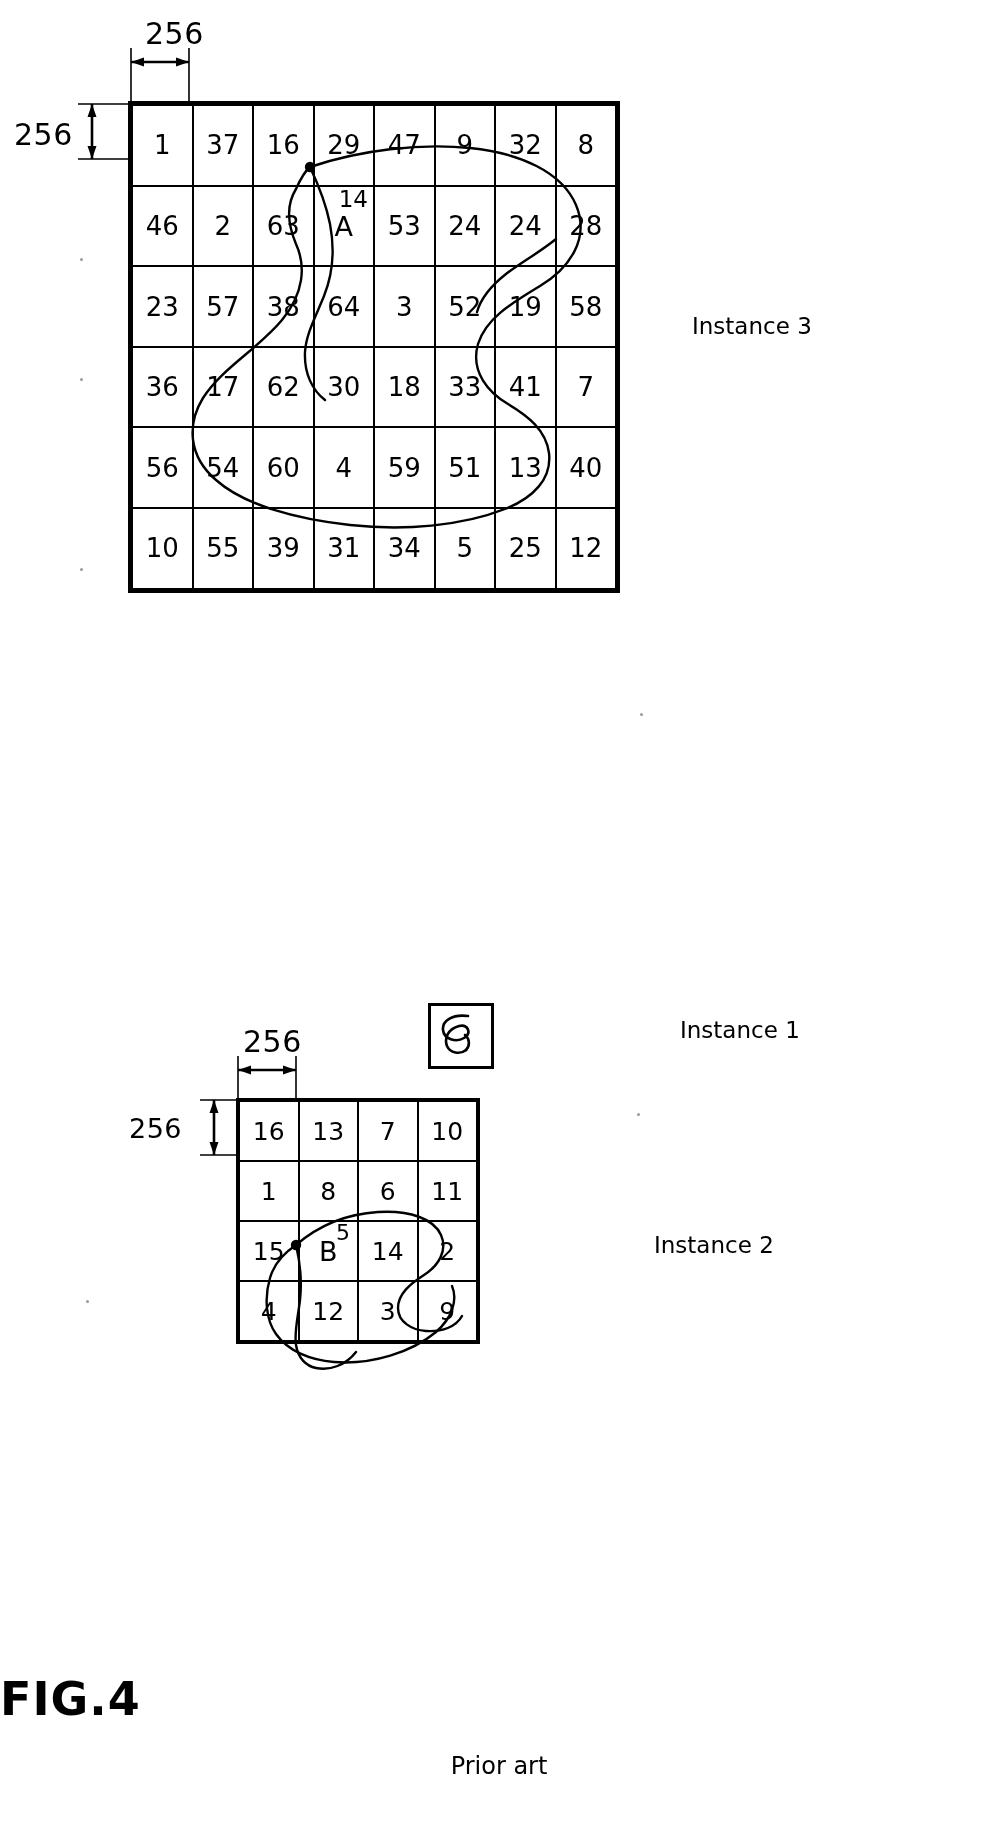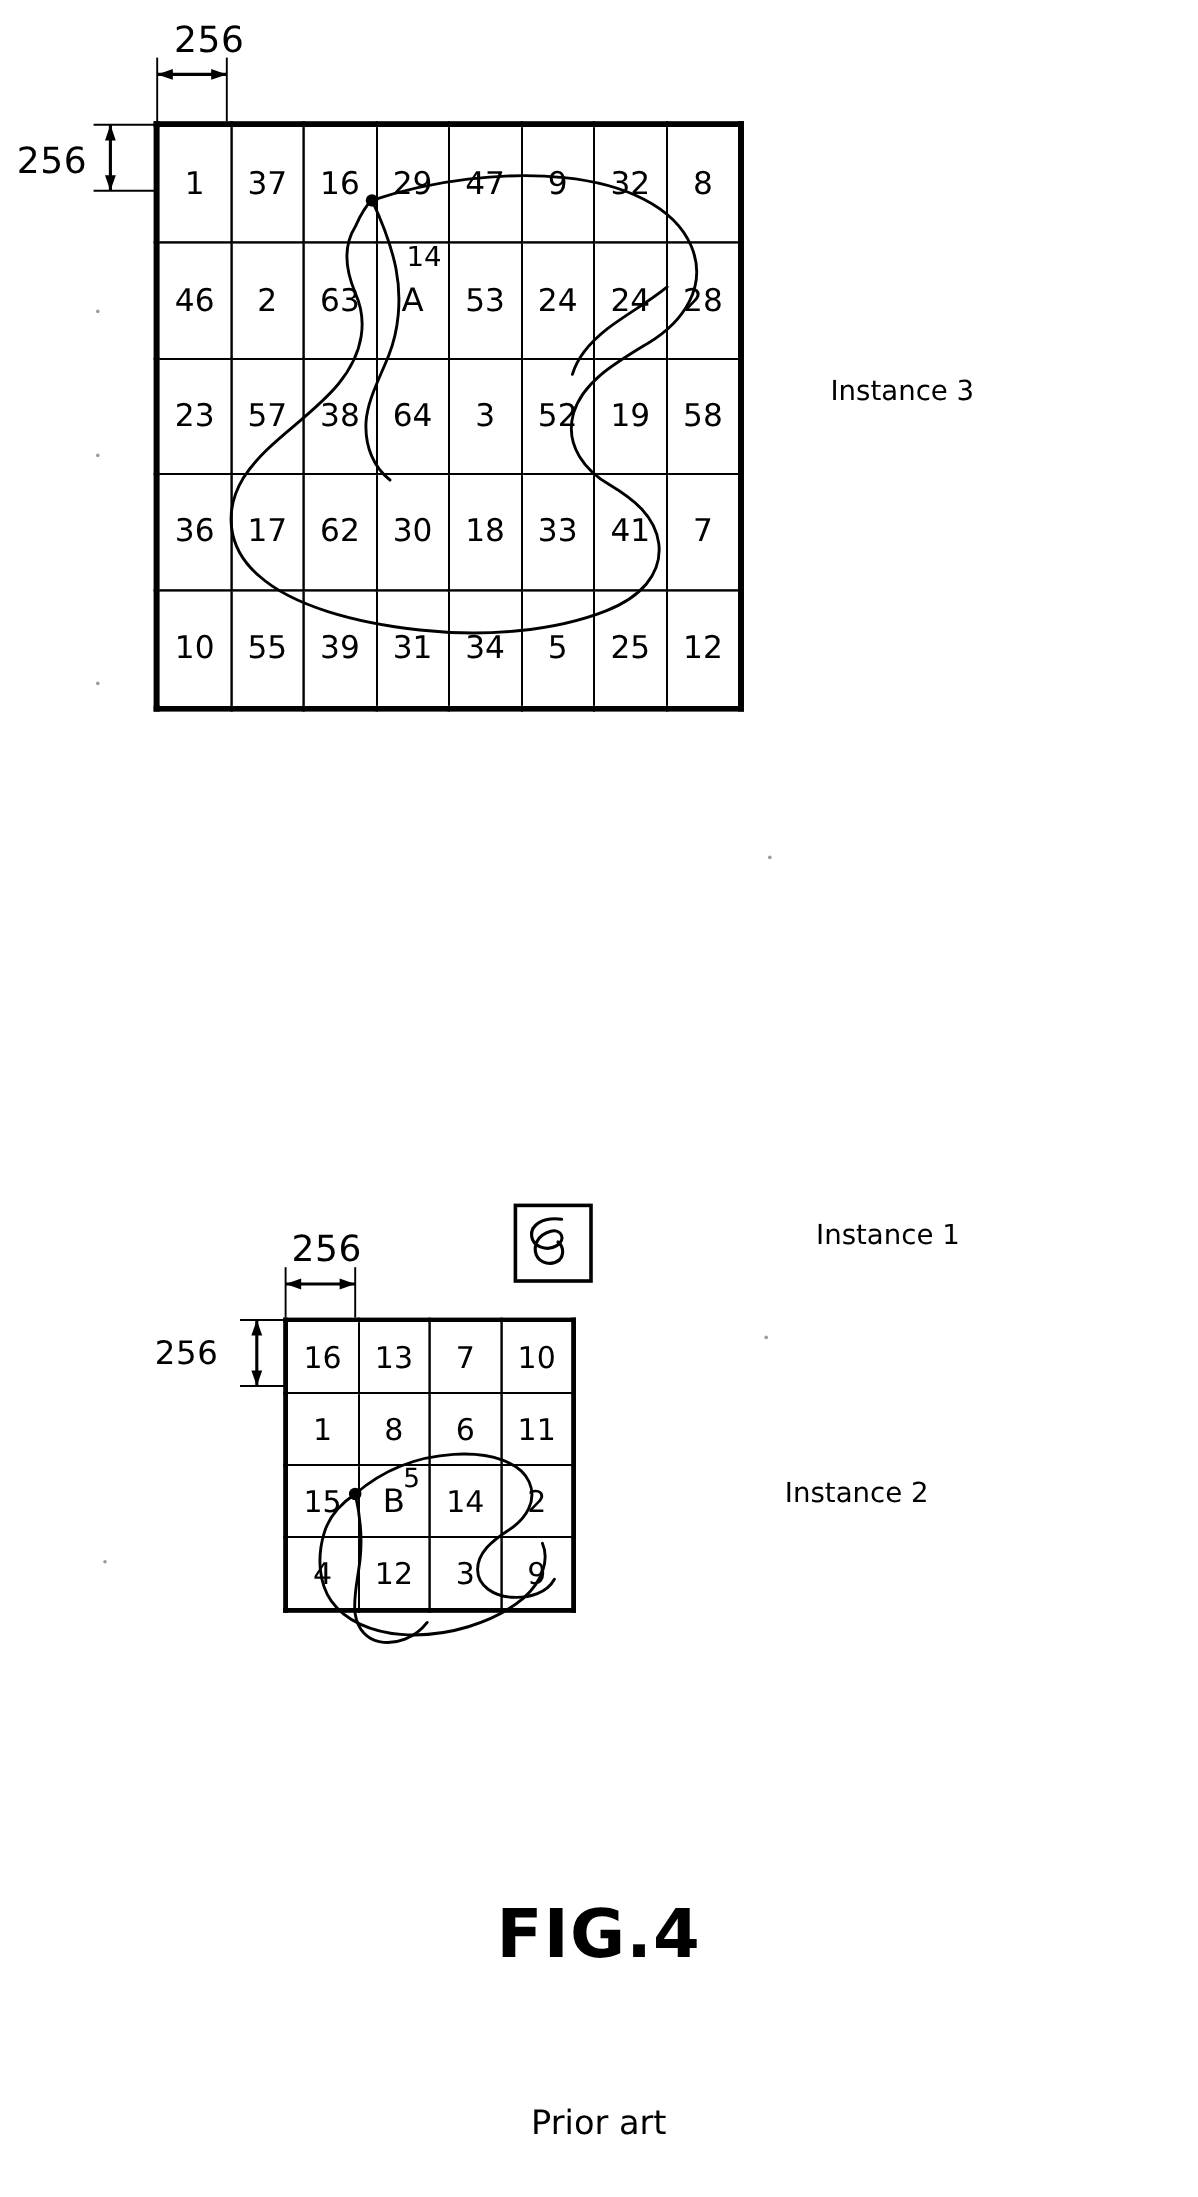--- a/index.html
+++ b/index.html
@@ -95,32 +95,32 @@
     position: absolute;
     font-size: 23px;
     font-family: "DejaVu Sans", sans-serif;
     white-space: nowrap;
   }
 
   
   #fig-number {
     position: absolute;
     left: 0; right: 0;
-    top: 1580px;
-    text-align: center;
-    font-size: 56px;
+    top: 1672px;
+    text-align: left;
+    font-size: 46px;
     font-weight: 600;
     letter-spacing: 1px;
   }
   #fig-priorart {
     position: absolute;
     left: 0; right: 0;
     top: 1752px;
     text-align: center;
-    font-size: 28px;
+    font-size: 24px;
     font-weight: 400;
   }
 
   
   #instance1-box {
     position: absolute;
     left: 428px;
     top: 1003px;
     width: 60px;
     height: 60px;
@@ -203,20 +203,30 @@
   </tr>
   <tr>
     <td>36</td>
     <td>17</td>
     <td>62</td>
     <td>30</td>
     <td>18</td>
     <td>33</td>
     <td>41</td>
     <td>7</td>
+  </tr>
+  <tr>
+    <td>56</td>
+    <td>54</td>
+    <td>60</td>
+    <td>4</td>
+    <td>59</td>
+    <td>51</td>
+    <td>13</td>
+    <td>40</td>
   </tr>
   <tr>
     <td>10</td>
     <td>55</td>
     <td>39</td>
     <td>31</td>
     <td>34</td>
     <td>5</td>
     <td>25</td>
     <td>12</td>

